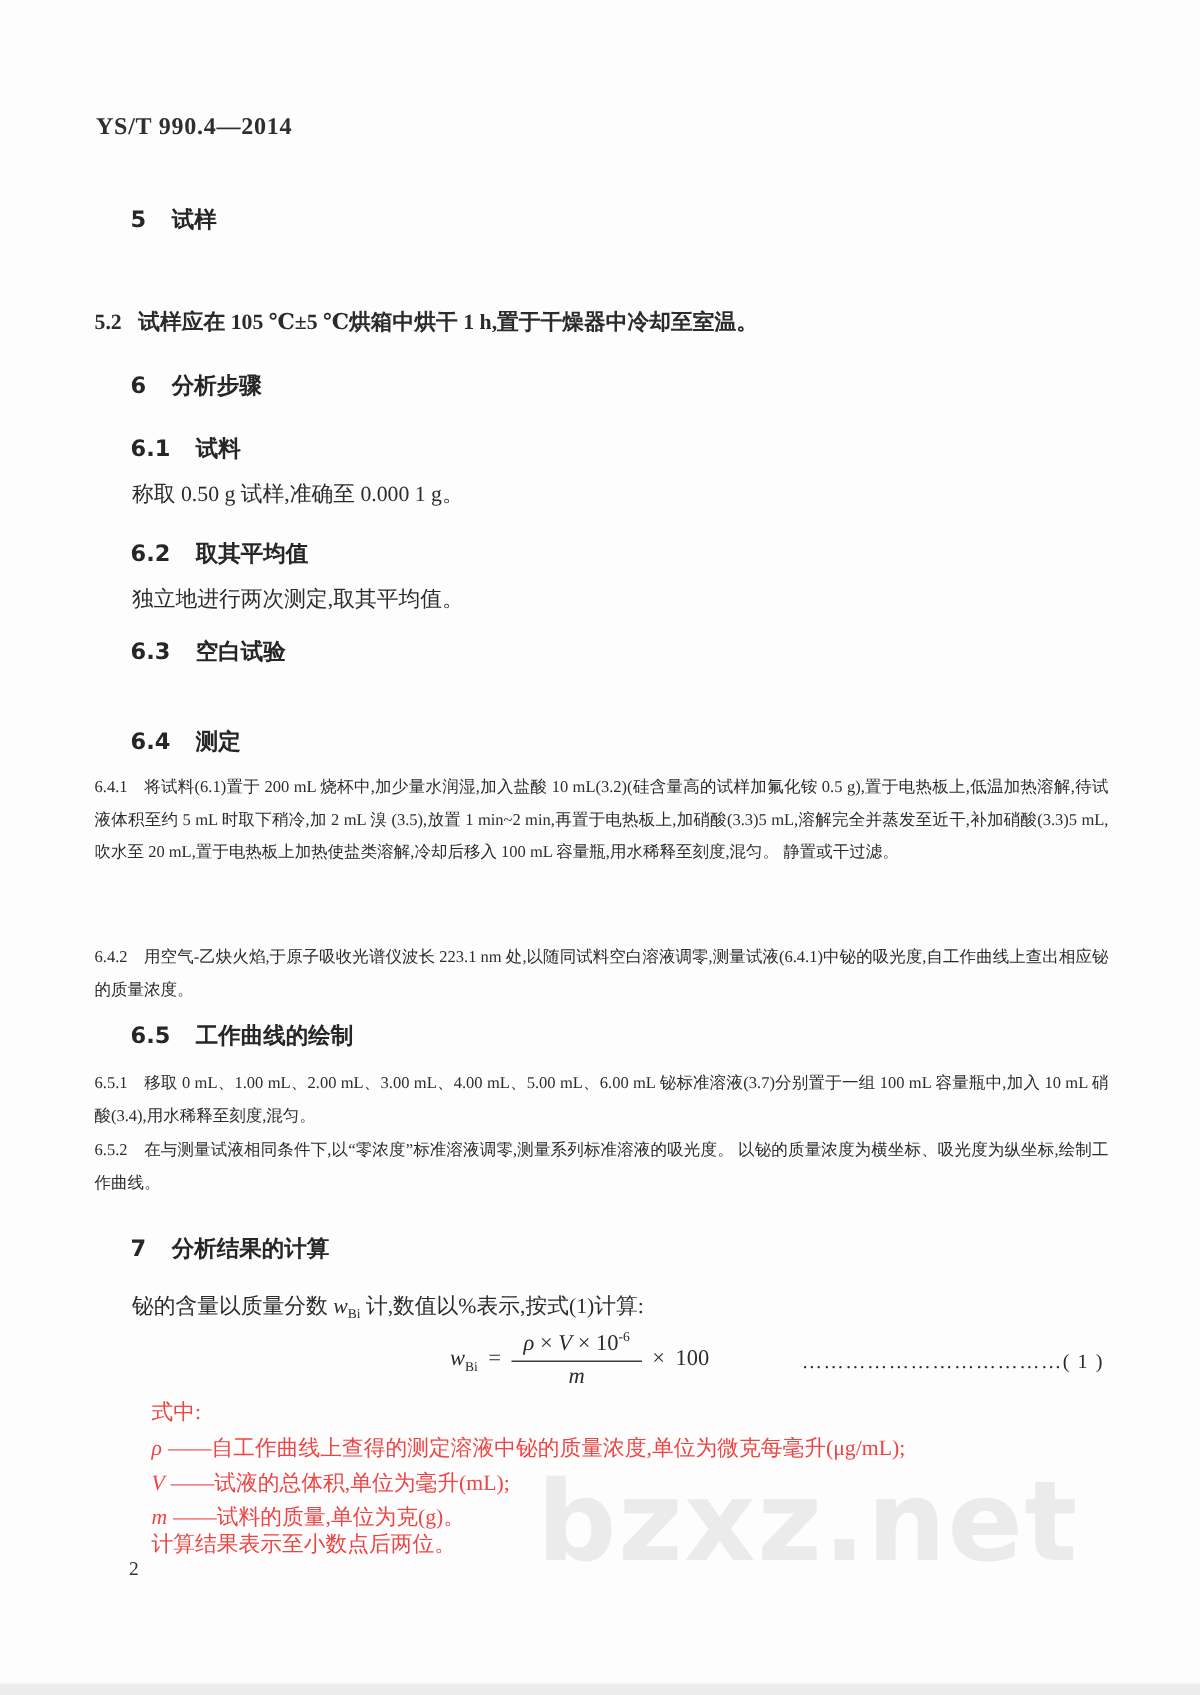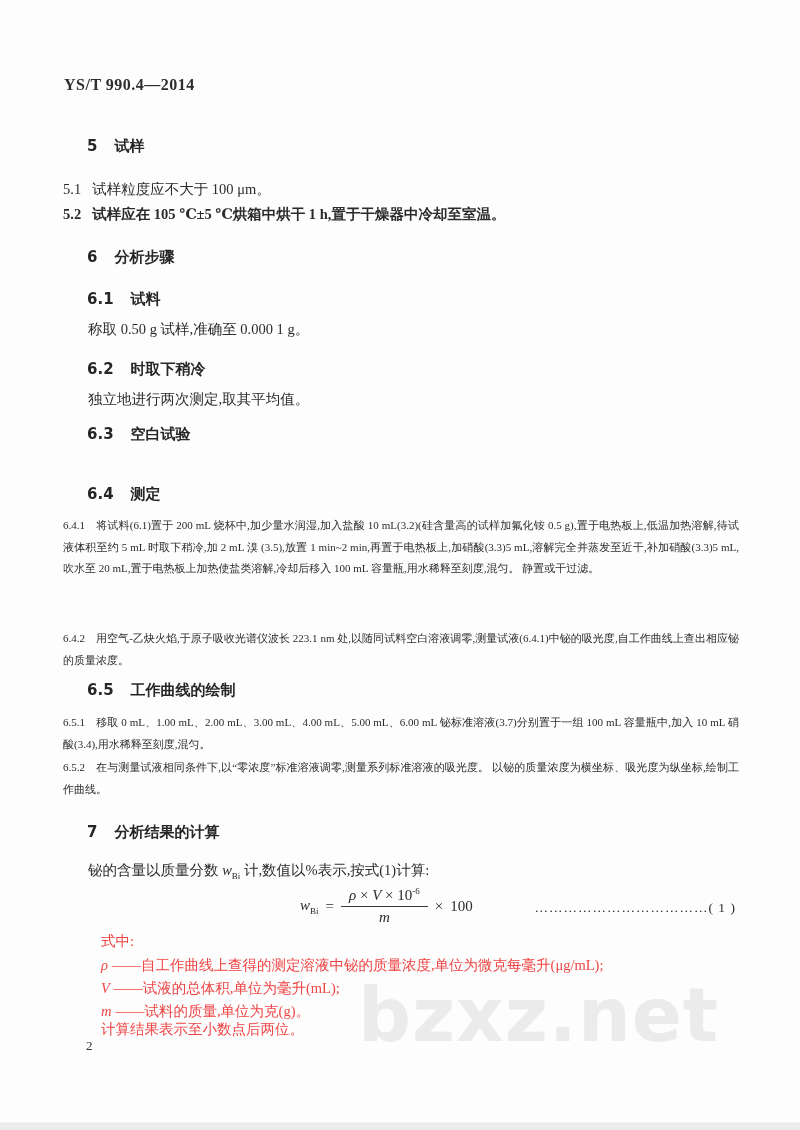--- a/index.html
+++ b/index.html
@@ -73,38 +73,35 @@
 <div class="sheet">
 
   <div class="abs watermark">bzxz.net</div>
 
   <div class="abs doc-header content-z">YS/T 990.4—2014</div>
 
   <div class="abs h1 content-z" style="top:137px;">
     <span class="hnum">5</span><span>试样</span>
   </div>
 
-  <div class="abs line content-z" style="top:180px;">
-    <span class="pnum">5.1</span><span>试样粒度应不大于 100 μm。</span>
-  </div>
   <div class="abs line content-z" style="top:205px;font-weight:bold;">
     <span class="pnum">5.2</span><span>试样应在 105 ℃±5 ℃烘箱中烘干 1 h,置于干燥器中冷却至室温。</span>
   </div>
 
   <div class="abs h1 content-z" style="top:248px;">
     <span class="hnum">6</span><span>分析步骤</span>
   </div>
 
   <div class="abs h2 content-z" style="top:290px;">
     <span class="hnum">6.1</span><span>试料</span>
   </div>
   <div class="abs line indent content-z" style="top:320px;">称取 0.50 g 试样,准确至 0.000 1 g。</div>
 
   <div class="abs h2 content-z" style="top:360px;">
-    <span class="hnum">6.2</span><span>时取下稍冷</span>
+    <span class="hnum">6.2</span><span>取其平均值</span>
   </div>
   <div class="abs line indent content-z" style="top:390px;">独立地进行两次测定,取其平均值。</div>
 
   <div class="abs h2 content-z" style="top:425px;">
     <span class="hnum">6.3</span><span>空白试验</span>
   </div>
 
   <div class="abs h2 content-z" style="top:485px;">
     <span class="hnum">6.4</span><span>测定</span>
   </div>

